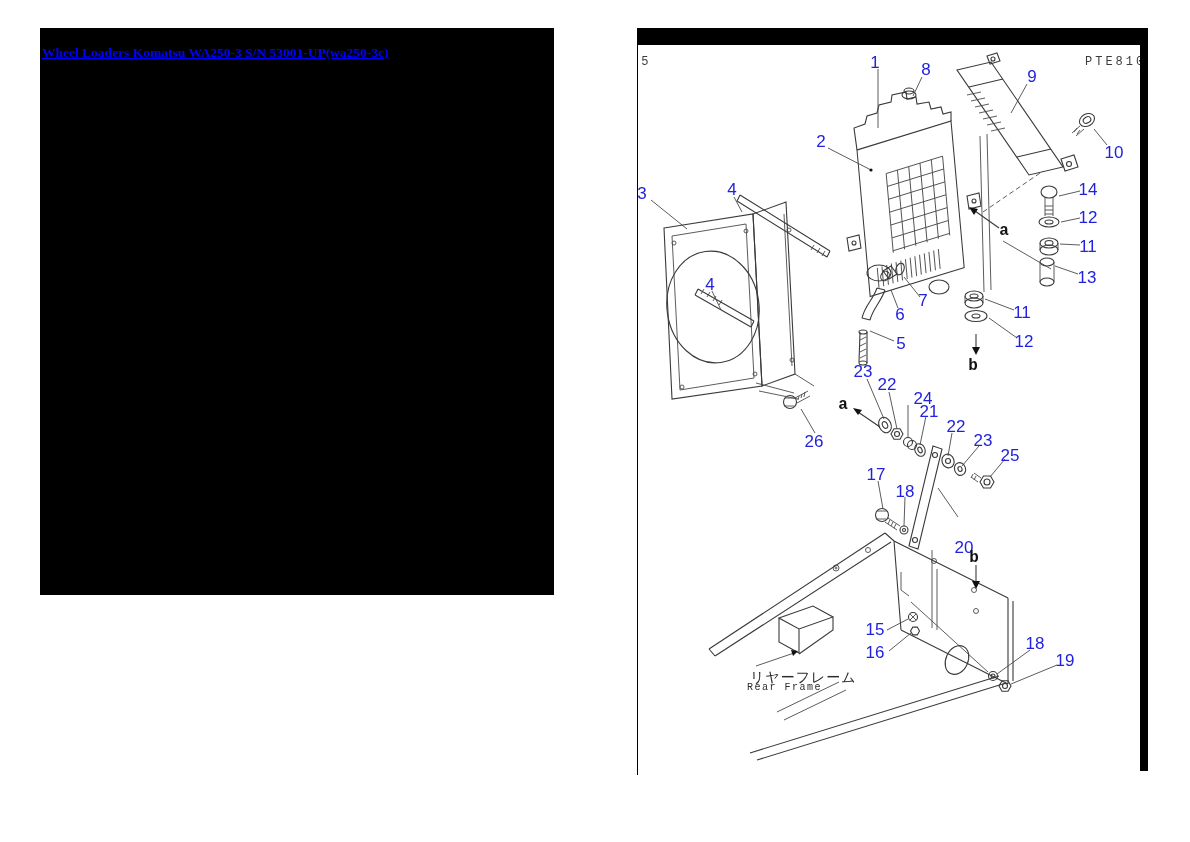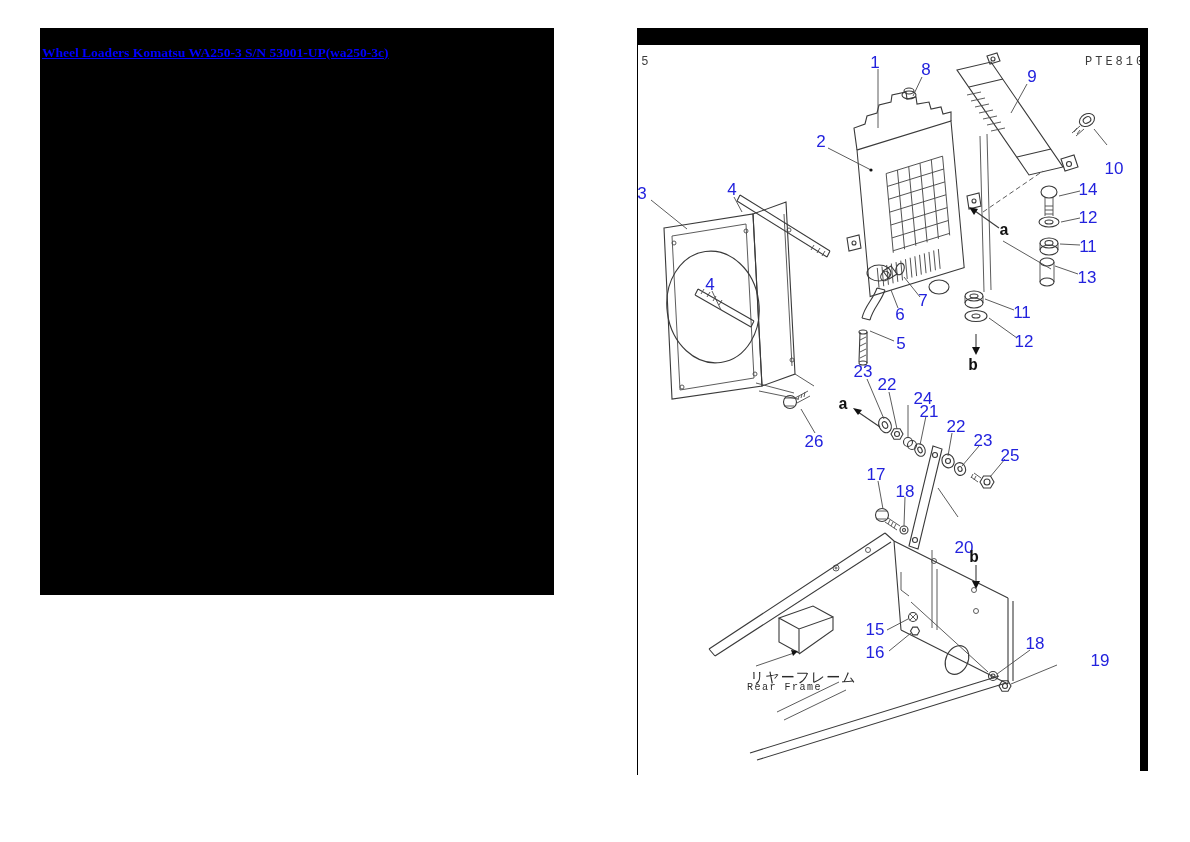--- a/index.html
+++ b/index.html
@@ -230,21 +230,21 @@
         <path class="thin" d="M755 666 L793 653"></path>
         <polygon class="fill" points="797,651 790,650 792,656"></polygon>
       </g>
     </svg>
 
     <div id="calloutLayer">
         <div class="callout" style="left: 237px; top: 34px;">1</div>
         <div class="callout" style="left: 288px; top: 41px;">8</div>
         <div class="callout" style="left: 394px; top: 48px;">9</div>
         <div class="callout" style="left: 183px; top: 113px;">2</div>
-        <div class="callout" style="left: 476px; top: 140px;">10</div>
+        <div class="callout" style="left: 476px; top: 124px;">10</div>
         <div class="callout" style="left: 450px; top: 161px;">14</div>
         <div class="callout" style="left: 450px; top: 189px;">12</div>
         <div class="callout" style="left: 450px; top: 218px;">11</div>
         <div class="callout" style="left: 449px; top: 249px;">13</div>
         <div class="callout" style="left: 4px; top: 165px;">3</div>
         <div class="callout" style="left: 94px; top: 161px;">4</div>
         <div class="callout" style="left: 72px; top: 256px;">4</div>
         <div class="callout" style="left: 285px; top: 272px;">7</div>
         <div class="callout" style="left: 262px; top: 286px;">6</div>
         <div class="callout" style="left: 263px; top: 315px;">5</div>
@@ -257,20 +257,20 @@
         <div class="callout" style="left: 176px; top: 413px;">26</div>
         <div class="callout" style="left: 318px; top: 398px;">22</div>
         <div class="callout" style="left: 345px; top: 412px;">23</div>
         <div class="callout" style="left: 372px; top: 427px;">25</div>
         <div class="callout" style="left: 238px; top: 446px;">17</div>
         <div class="callout" style="left: 267px; top: 463px;">18</div>
         <div class="callout" style="left: 326px; top: 519px;">20</div>
         <div class="callout" style="left: 237px; top: 601px;">15</div>
         <div class="callout" style="left: 237px; top: 624px;">16</div>
         <div class="callout" style="left: 397px; top: 615px;">18</div>
-        <div class="callout" style="left: 427px; top: 632px; margin-left: 35px;">19</div>
+        <div class="callout" style="left: 427px; top: 632px;">19</div>
         <div class="viewletter" style="left: 366px; top: 203px;">a</div>
         <div class="viewletter" style="left: 335px; top: 338px;">b</div>
         <div class="viewletter" style="left: 205px; top: 377px;">a</div>
         <div class="viewletter" style="left: 336px; top: 530px;">b</div>
       </div>
   </div>
 </div>
 
 </body></html>

